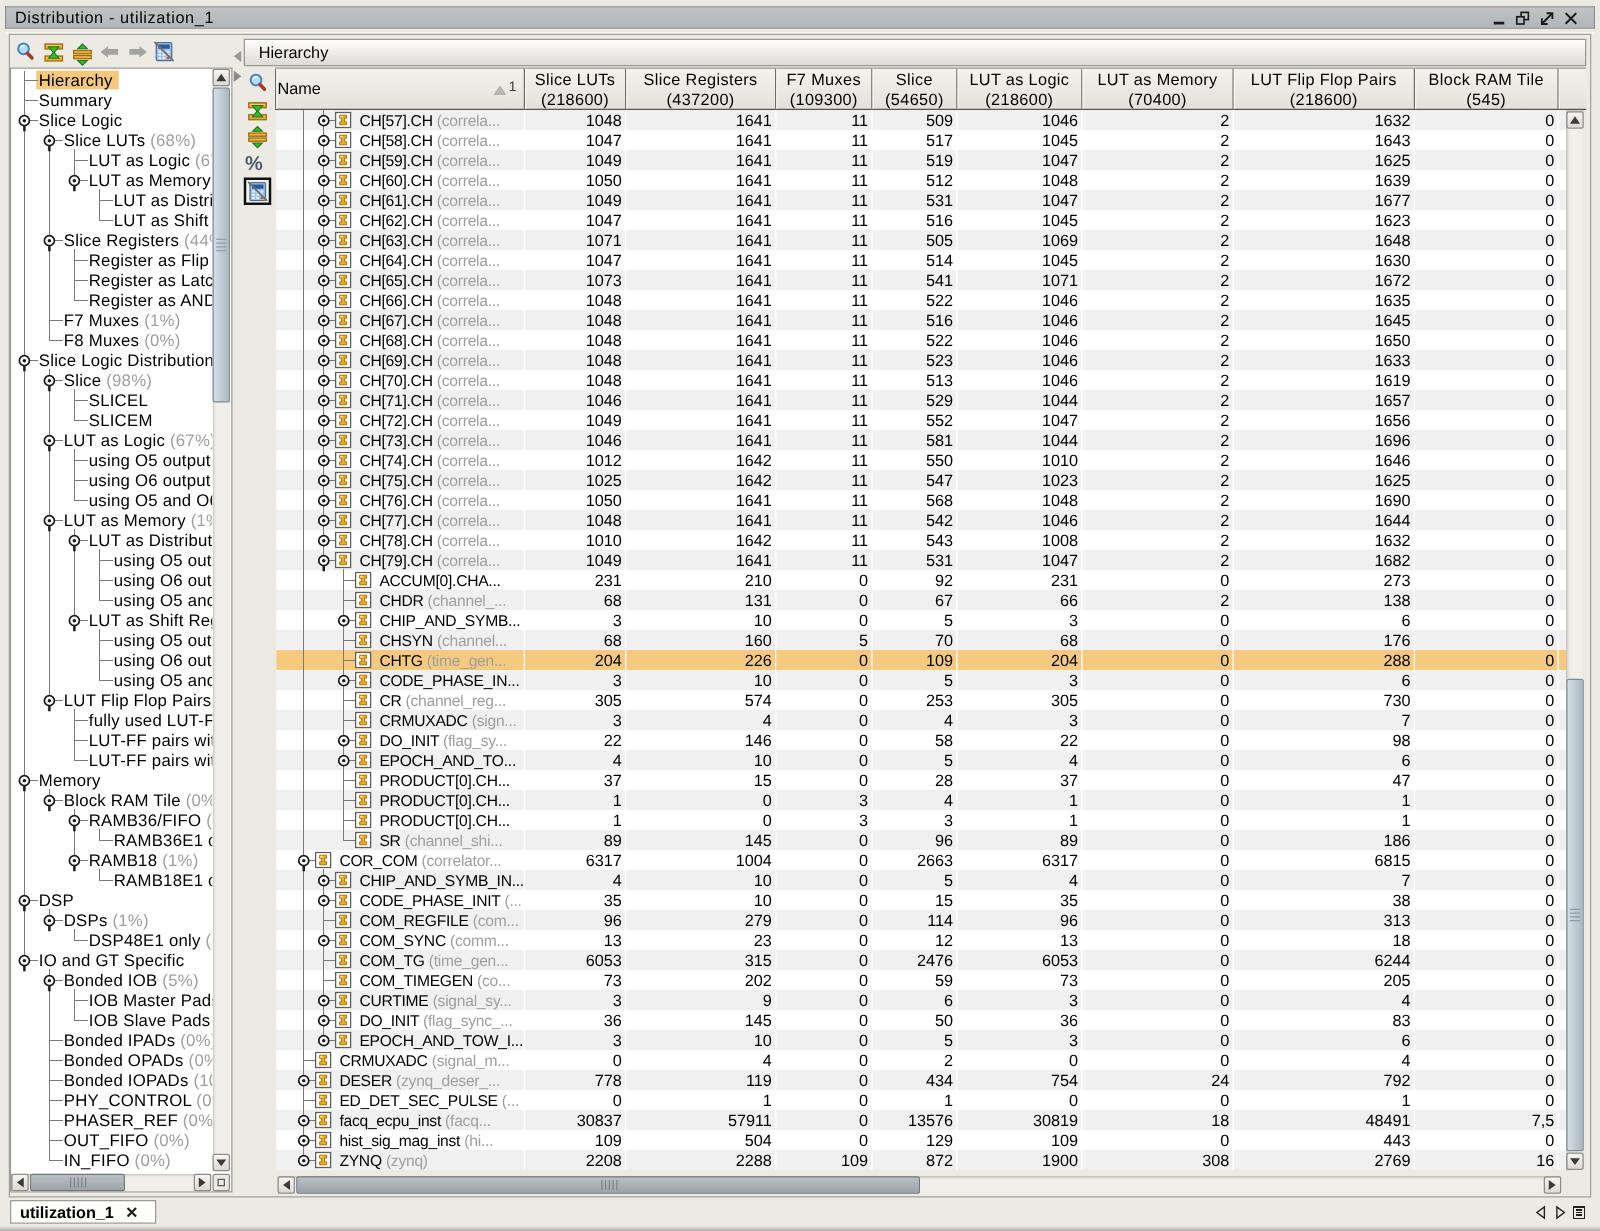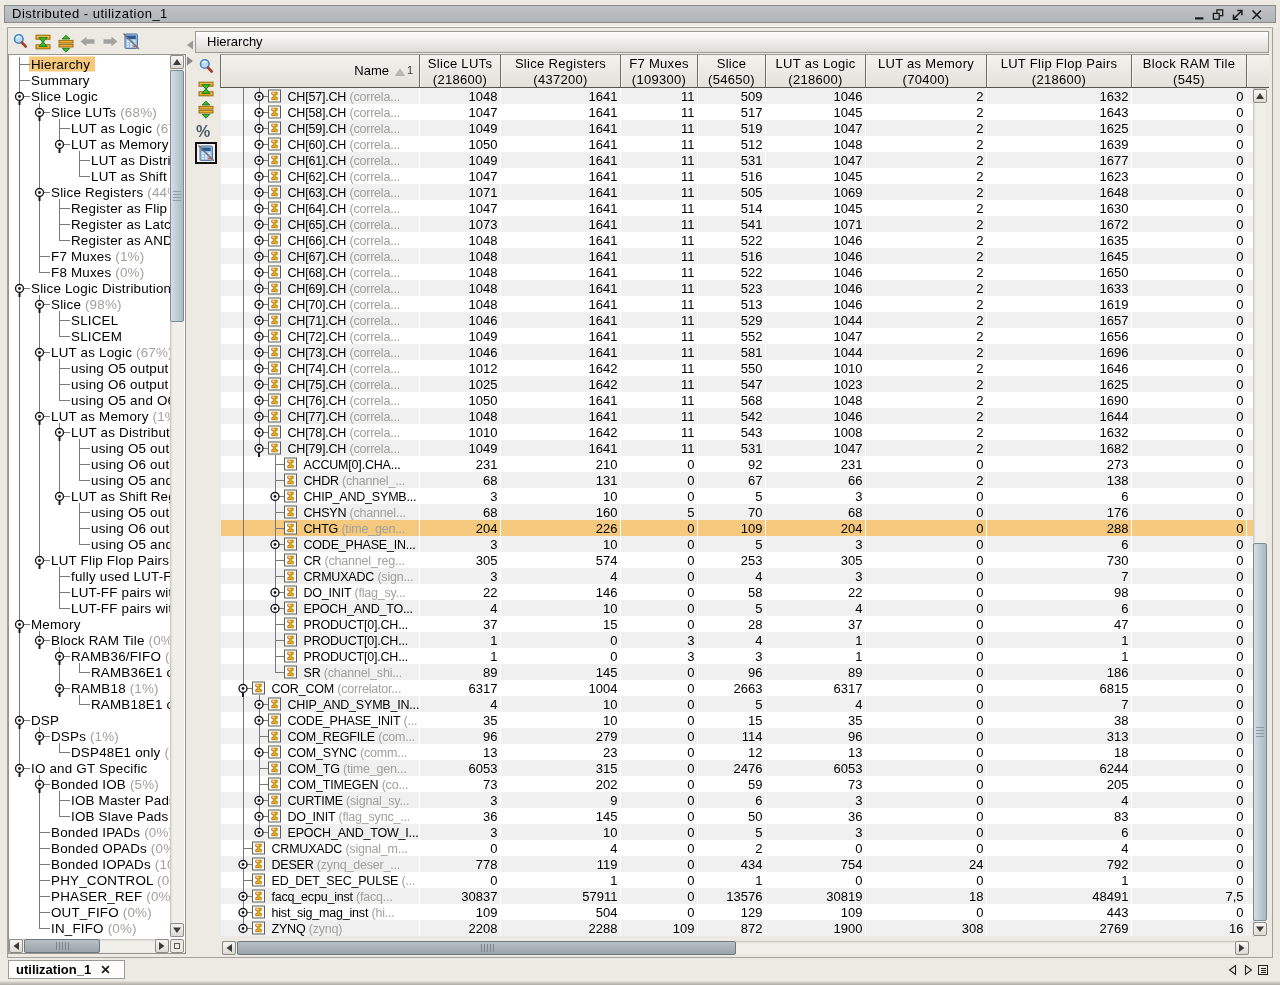--- a/index.html
+++ b/index.html
@@ -1,14 +1,14 @@
 <!DOCTYPE html>
 <html><head><meta charset="utf-8"><title>Utilization</title><style>html,body{margin:0;padding:0}*{box-sizing:border-box}body{width:1280px;height:985px;overflow:hidden;background:#eceae3;font-family:"Liberation Sans",sans-serif;}.abs{position:absolute}</style></head><body>
 <div class="abs" style="left:0;top:0;width:1280px;height:985px;transform:translateZ(0)">
-<div class="abs" style="left:4px;top:5px;width:1272px;height:18px;background:linear-gradient(#c0c3c5,#b2b6b8);border:1px solid #898c8e;font-size:13px;letter-spacing:0.5px;color:#000;line-height:16px;padding-left:7px">Distributed - utilization_1</div>
+<div class="abs" style="left:4px;top:5px;width:1272px;height:18px;background:linear-gradient(#c0c3c5,#b2b6b8);border:1px solid #898c8e;font-size:13px;letter-spacing:0.5px;color:#000;line-height:16px;padding-left:7px">Distribution - utilization_1</div>
 <svg style="position:absolute;left:1190px;top:7px" width="80" height="16">
       <line x1="5" y1="11.4" x2="13.4" y2="11.4" stroke="#1a1a1a" stroke-width="2.2"></line>
       <rect x="26.9" y="2.9" width="5.8" height="5.8" fill="none" stroke="#1a1a1a" stroke-width="1.3"></rect>
       <rect x="23.4" y="6.4" width="5.8" height="5.8" fill="#b5b8ba" stroke="#1a1a1a" stroke-width="1.3"></rect>
       <line x1="43.7" y1="11.8" x2="51.5" y2="4" stroke="#1a1a1a" stroke-width="1.5"></line>
       <polyline points="47.3,3.6 51.9,3.6 51.9,8.2" fill="none" stroke="#1a1a1a" stroke-width="1.5"></polyline>
       <polyline points="48.1,12.2 43.5,12.2 43.5,7.6" fill="none" stroke="#1a1a1a" stroke-width="1.5"></polyline>
       <line x1="62.5" y1="3.5" x2="71" y2="12" stroke="#1a1a1a" stroke-width="1.6"></line>
       <line x1="71" y1="3.5" x2="62.5" y2="12" stroke="#1a1a1a" stroke-width="1.6"></line>
     </svg>
@@ -342,21 +342,21 @@
 <div class="abs" style="left:765px;top:55px;width:1px;height:32px;background:#6e6d67"></div>
 <div class="abs" style="left:766px;top:55px;width:1px;height:32px;background:#f6f5f1"></div>
 <div class="abs" style="left:865px;top:55px;width:1px;height:32px;background:#6e6d67"></div>
 <div class="abs" style="left:866px;top:55px;width:1px;height:32px;background:#f6f5f1"></div>
 <div class="abs" style="left:986px;top:55px;width:1px;height:32px;background:#6e6d67"></div>
 <div class="abs" style="left:987px;top:55px;width:1px;height:32px;background:#f6f5f1"></div>
 <div class="abs" style="left:1131px;top:55px;width:1px;height:32px;background:#6e6d67"></div>
 <div class="abs" style="left:1132px;top:55px;width:1px;height:32px;background:#f6f5f1"></div>
 <div class="abs" style="left:1246px;top:55px;width:1px;height:32px;background:#6e6d67"></div>
 <div class="abs" style="left:1247px;top:55px;width:1px;height:32px;background:#f6f5f1"></div>
-<div class="abs" style="left:222px;top:54px;width:167px;height:33px;font-size:13px;line-height:33px;text-align:right">Name</div>
+<div class="abs" style="left:222px;top:54px;width:167px;height:33px;font-size:13px;line-height:33px;text-align:left">Name</div>
 <svg style="position:absolute;left:395px;top:68px" width="10" height="8">
       <polygon points="0.5,7.5 9.5,7.5 5,1" fill="#bcbab4" stroke="#a5a39d" stroke-width="0.7"></polygon>
     </svg>
 <div class="abs" style="left:407px;top:64px;width:10px;height:14px;font-size:11px;color:#3a3a38">1</div>
 <div class="abs" style="left:420px;top:56px;width:80px;height:32px;font-size:13px;letter-spacing:0.3px;line-height:15.5px;text-align:center">Slice LUTs<br>(218600)</div>
 <div class="abs" style="left:501px;top:56px;width:119px;height:32px;font-size:13px;letter-spacing:0.3px;line-height:15.5px;text-align:center">Slice Registers<br>(437200)</div>
 <div class="abs" style="left:621px;top:56px;width:76px;height:32px;font-size:13px;letter-spacing:0.3px;line-height:15.5px;text-align:center">F7 Muxes<br>(109300)</div>
 <div class="abs" style="left:698px;top:56px;width:67px;height:32px;font-size:13px;letter-spacing:0.3px;line-height:15.5px;text-align:center">Slice<br>(54650)</div>
 <div class="abs" style="left:766px;top:56px;width:99px;height:32px;font-size:13px;letter-spacing:0.3px;line-height:15.5px;text-align:center">LUT as Logic<br>(218600)</div>
 <div class="abs" style="left:866px;top:56px;width:120px;height:32px;font-size:13px;letter-spacing:0.3px;line-height:15.5px;text-align:center">LUT as Memory<br>(70400)</div>

